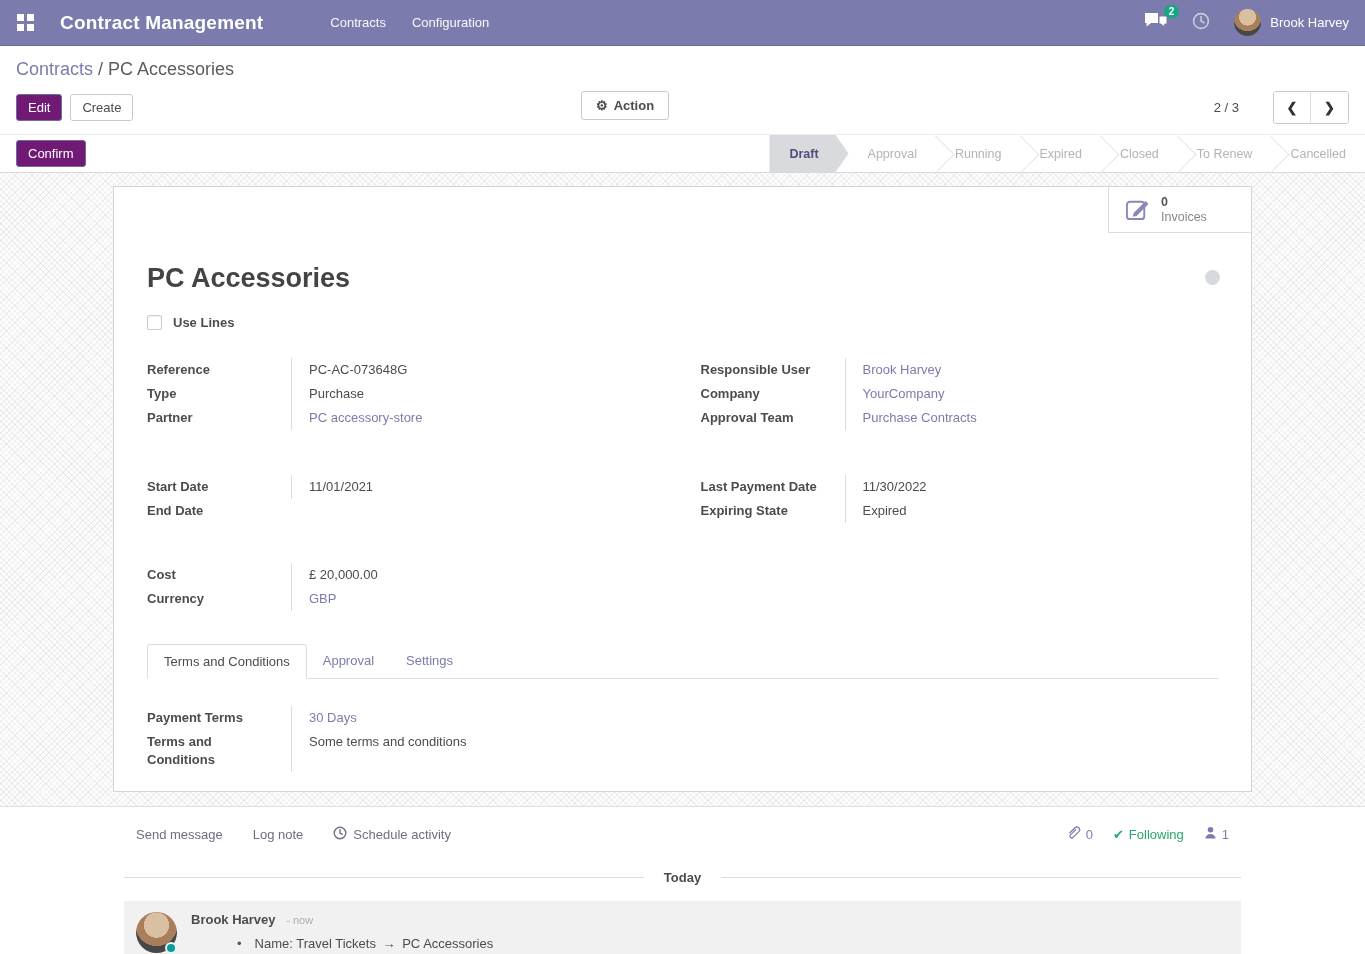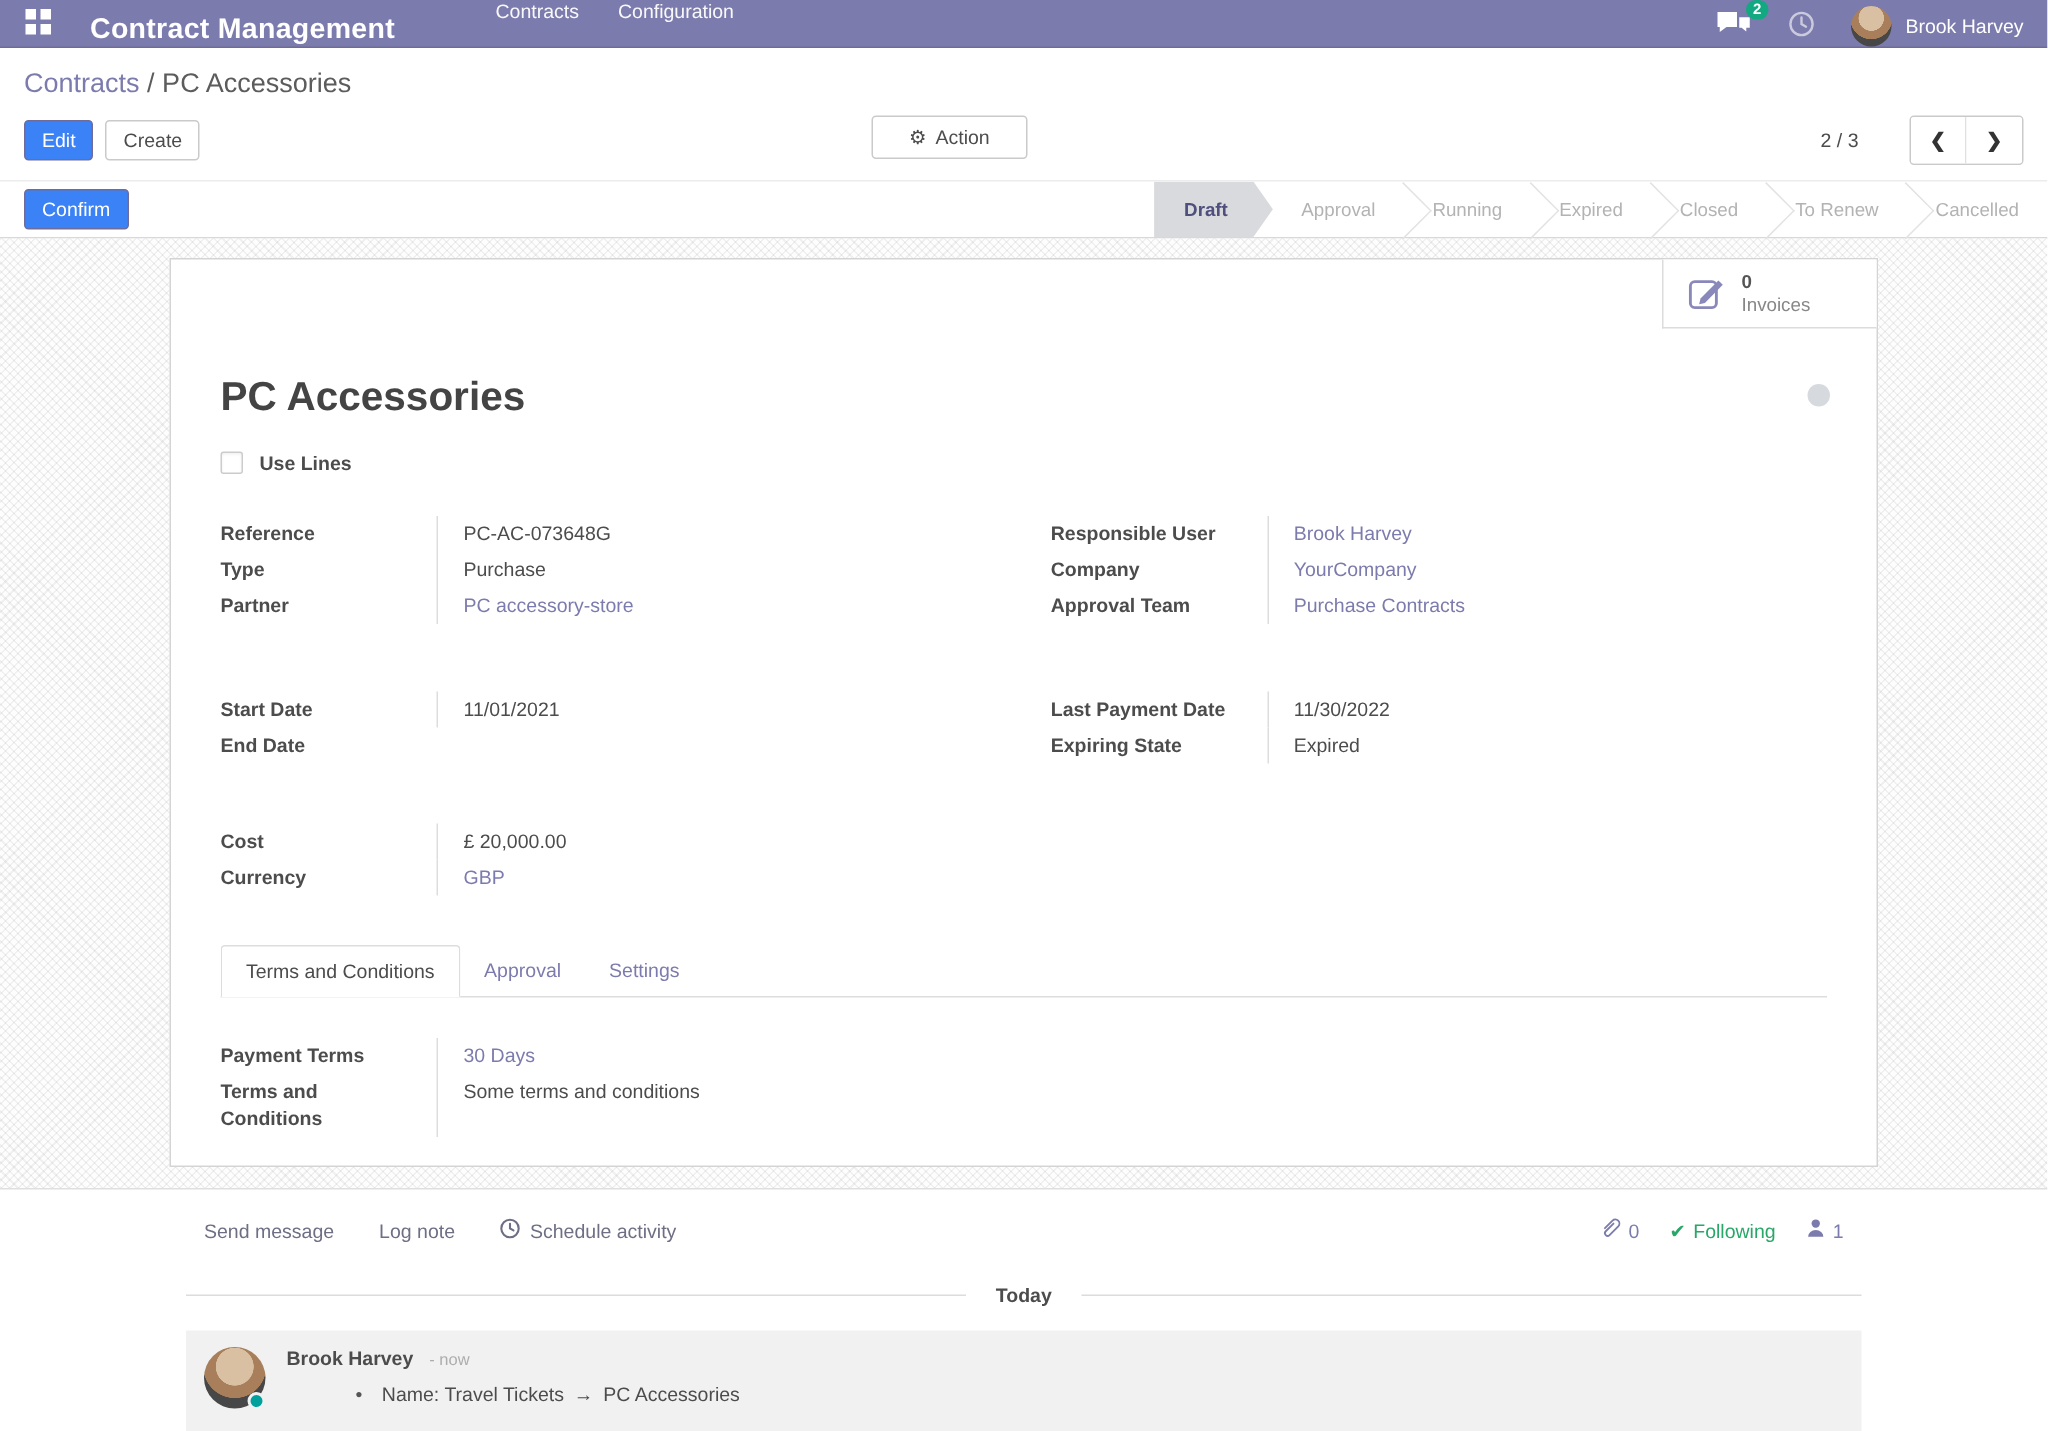--- a/index.html
+++ b/index.html
@@ -2,44 +2,44 @@
 <html><head>
 <meta charset="utf-8">
 <style>
   * { box-sizing: border-box; margin: 0; padding: 0; }
   html,body { width:1365px; height:954px; overflow:hidden; background:#fff;
     font-family:"Liberation Sans", sans-serif; font-size:13px; color:#4c4c4c; }
   a { text-decoration:none; }
   .clickable { cursor:pointer; }
 
   
-  .navbar { height:32px; background:#7c7bad; display:flex; align-items:flex-end;
+  .navbar { height:46px; background:#7c7bad; display:flex; align-items:center;
     color:#fff; border-bottom:1px solid rgba(0,0,0,.12); }
   .apps { display:grid; grid-template-columns:7px 7px; gap:3px; margin:0 0 0 9px; padding:8px; }
   .apps i { width:7px; height:7px; background:#fff; display:block; }
   .app-title { font-size:19px; font-weight:bold; margin:0 54px 0 18px; letter-spacing:.2px; }
   .nav-menu { display:flex; height:46px; }
   .nav-menu a { color:rgba(255,255,255,.95); font-size:13px; line-height:46px; padding:0 13px; }
   .nav-right { margin-left:auto; display:flex; align-items:center; gap:24px; padding-right:16px; }
   .msg-wrap { position:relative; display:flex; }
   .badge { position:absolute; top:-7px; right:-11px; background:#12a881; color:#fff;
     font-size:10px; font-weight:bold; padding:1px 5px; border-radius:8px; }
   .avatar { width:27px; height:27px; border-radius:50%; display:inline-block;
     background:radial-gradient(circle at 50% 30%, #d9c0a3 0 36%, #a87f5a 37% 60%, #474747 61% 100%); }
   .user { display:flex; align-items:center; gap:9px; font-size:13px; }
 
   
   .breadcrumb-row { padding:13px 16px 5px; font-size:18px; color:#5c5c5c; }
   .breadcrumb-row a { color:#7c7bad; }
   .cp-row { padding:6px 16px 10px; display:flex; align-items:center; position:relative; }
   .btn { font-size:13px; padding:5px 11px; border:1px solid #cacaca; border-radius:3px;
     background:#fff; color:#4c4c4c; font-family:inherit; }
-  .btn.primary { background:#3b82f6; border-color:#6d6c9d; color:#fff; }
+  .btn.primary { background:#701a75; border-color:#6d6c9d; color:#fff; }
   .cp-row .btn { margin-right:8px; }
-  .action-btn { position:absolute; left:581px; top:6px; padding:6px 24px; margin:0; }
+  .action-btn { position:absolute; left:581px; top:6px; padding:6px 14px; margin:0;font-weight:bold; }
   .gear { margin-right:6px; font-size:13px; }
   .pager { margin-left:auto; display:flex; align-items:center; gap:34px; }
   .pager-text { color:#4c4c4c; font-size:13px; }
   .pager-btns { display:flex; border:1px solid #cacaca; border-radius:3px; overflow:hidden; }
   .pager-btns button { width:37px; height:31px; background:#fff; border:none; font-size:13px;
     color:#333; font-weight:bold; font-family:inherit; }
   .pager-btns button:first-child { border-right:1px solid #e0e0e0; }
 
   
   .statusbar { height:39px; border-top:1px solid #ececec; border-bottom:1px solid #d8d8d8;

